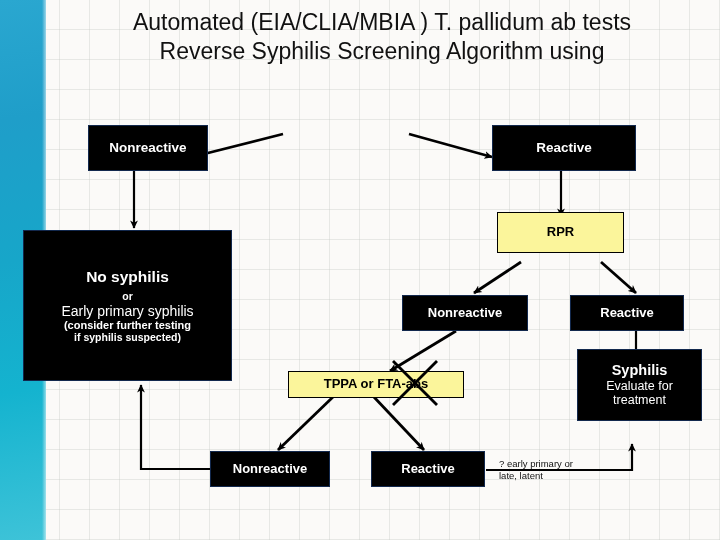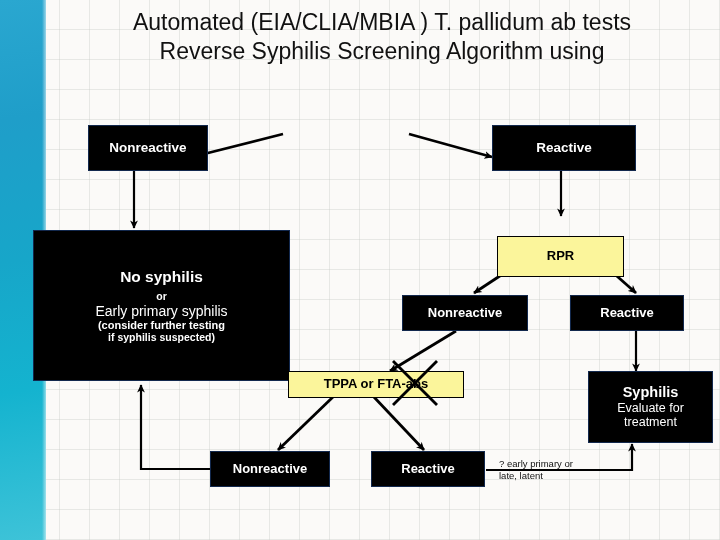--- a/index.html
+++ b/index.html
@@ -112,50 +112,50 @@
 
 
   <div class="box blue" style="left:88px;top:125px;width:120px;height:46px;font-size:13.5px;">
     <span class="lbl b-strong">Nonreactive</span>
   </div>
 
   <div class="box blue" style="left:492px;top:125px;width:144px;height:46px;font-size:13.5px;">
     <span class="lbl b-strong">Reactive</span>
   </div>
 
-  <div class="box blue" style="left:33px;top:230px;width:257px;height:151px;">
+  <div class="box blue" style="left:23px;top:230px;width:209px;height:151px;">
     <span class="lbl b-strong" style="font-size:15.5px;margin-bottom:5px;">No syphilis</span>
     <span class="lbl" style="font-size:10.5px;font-weight:bold;">or</span>
     <span class="lbl" style="font-size:14px;font-weight:normal;">Early primary syphilis</span>
     <span class="lbl" style="font-size:11px;font-weight:bold;">(consider further testing</span>
     <span class="lbl" style="font-size:10.5px;font-weight:bold;">if syphilis suspected)</span>
   </div>
 
-  <div class="box yellow" style="left:497px;top:236px;width:127px;height:41px;font-size:13px;">
+  <div class="box yellow" style="left:497px;top:212px;width:127px;height:41px;font-size:13px;">
     <span class="lbl">RPR</span>
   </div>
 
   <div class="box blue" style="left:402px;top:295px;width:126px;height:36px;font-size:13px;">
     <span class="lbl b-strong">Nonreactive</span>
   </div>
 
   <div class="box blue" style="left:570px;top:295px;width:114px;height:36px;font-size:13px;">
     <span class="lbl b-strong">Reactive</span>
   </div>
 
   <div class="box yellow" style="left:288px;top:371px;width:176px;height:27px;font-size:13px;">
     <span class="lbl">TPPA or FTA-abs</span>
   </div>
 
   <svg class="links">
     <line x1="393" y1="361" x2="437" y2="405" stroke="#000" stroke-width="2.8"></line>
     <line x1="437" y1="361" x2="393" y2="405" stroke="#000" stroke-width="2.8"></line>
   </svg>
 
-  <div class="box blue" style="left:577px;top:371px;width:125px;height:72px;margin-left:11px;">
+  <div class="box blue" style="left:577px;top:349px;width:125px;height:72px;">
     <span class="lbl b-strong" style="font-size:14.5px;">Syphilis</span>
     <span class="lbl" style="font-size:12.5px;">Evaluate for</span>
     <span class="lbl" style="font-size:12.5px;">treatment</span>
   </div>
 
   <div class="box blue" style="left:210px;top:451px;width:120px;height:36px;font-size:13px;">
     <span class="lbl b-strong">Nonreactive</span>
   </div>
 
   <div class="box blue" style="left:371px;top:451px;width:114px;height:36px;font-size:13px;">

